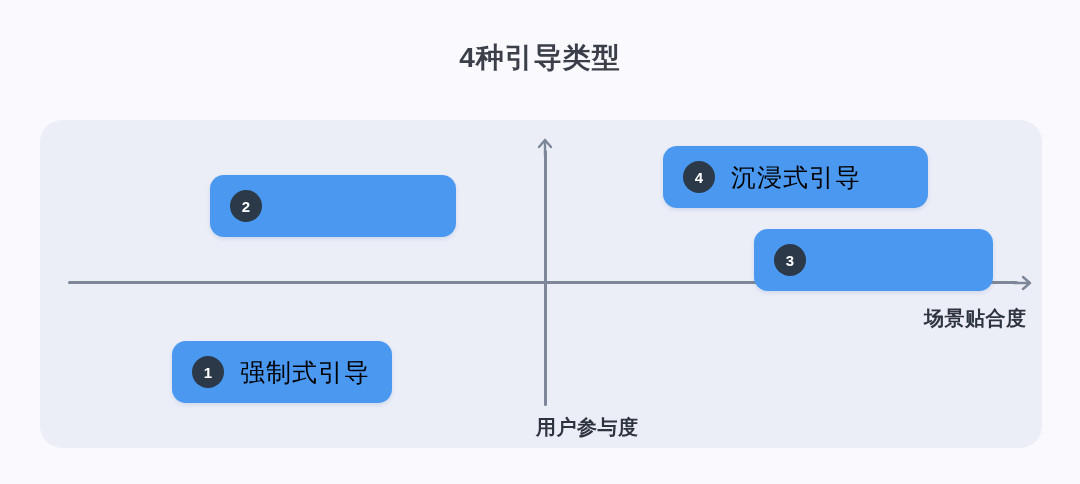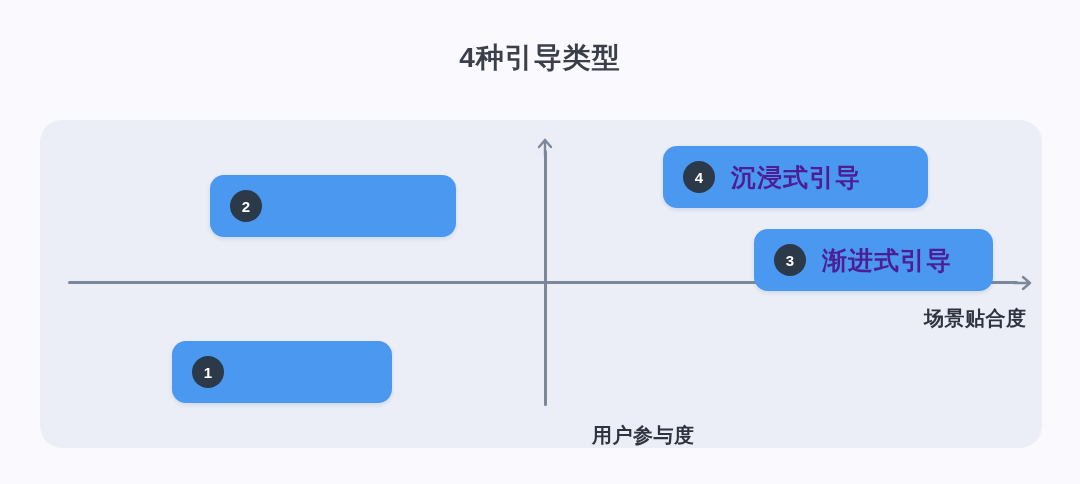--- a/index.html
+++ b/index.html
@@ -86,23 +86,22 @@
     font-weight: bold;
     color: #2e3340;
     white-space: nowrap;
     letter-spacing: 0.5px;
   }
   .axis-label-x {
     left: 924px;
     top: 305px;
   }
   .axis-label-y {
-    left: 592px;
+    left: 536px;
     top: 414px;
-    margin-top: 8px;
   }
 
   
   .pill {
     position: absolute;
     display: flex;
     align-items: center;
     background: #4a98f0;
     border-radius: 14px;
     box-shadow: 0 2px 4px rgba(70,120,190,0.18);
@@ -118,23 +117,23 @@
     color: #ffffff;
     font-size: 15px;
     font-weight: bold;
     display: flex;
     align-items: center;
     justify-content: center;
     line-height: 1;
   }
   .pill-label {
     margin-left: 16px;
-    color: #4c1d95;
+    color: #000000;
     font-size: 25px;
-    font-weight: bold;
+    font-weight: normal;
     letter-spacing: 1px;
     white-space: nowrap;
   }
 
   .pill-1 { left: 172px; top: 341px; width: 220px; height: 62px; }
   .pill-2 { left: 210px; top: 175px; width: 246px; height: 62px; }
   .pill-3 { left: 754px; top: 229px; width: 239px; height: 62px; }
   .pill-4 { left: 663px; top: 146px; width: 265px; height: 62px; }
 </style>
 </head>
@@ -158,29 +157,29 @@
     <svg width="22" height="22" viewBox="0 0 22 22">
       <path d="M11 20 L11 4 M5 11 L11 4 L17 11" fill="none" stroke="#7c8899" stroke-width="2.4" stroke-linecap="round" stroke-linejoin="round"></path>
     </svg>
   </div>
 
   <div class="axis-label axis-label-x">场景贴合度</div>
   <div class="axis-label axis-label-y">用户参与度</div>
 
   <div class="pill pill-1">
     <div class="badge">1</div>
+    <div class="pill-label">强制式引导</div>
   </div>
 
   <div class="pill pill-2">
     <div class="badge">2</div>
   </div>
 
   <div class="pill pill-3">
     <div class="badge">3</div>
-    <div class="pill-label">渐进式引导</div>
   </div>
 
   <div class="pill pill-4">
     <div class="badge">4</div>
     <div class="pill-label">沉浸式引导</div>
   </div>
 
 </div>
 
 </body></html>

